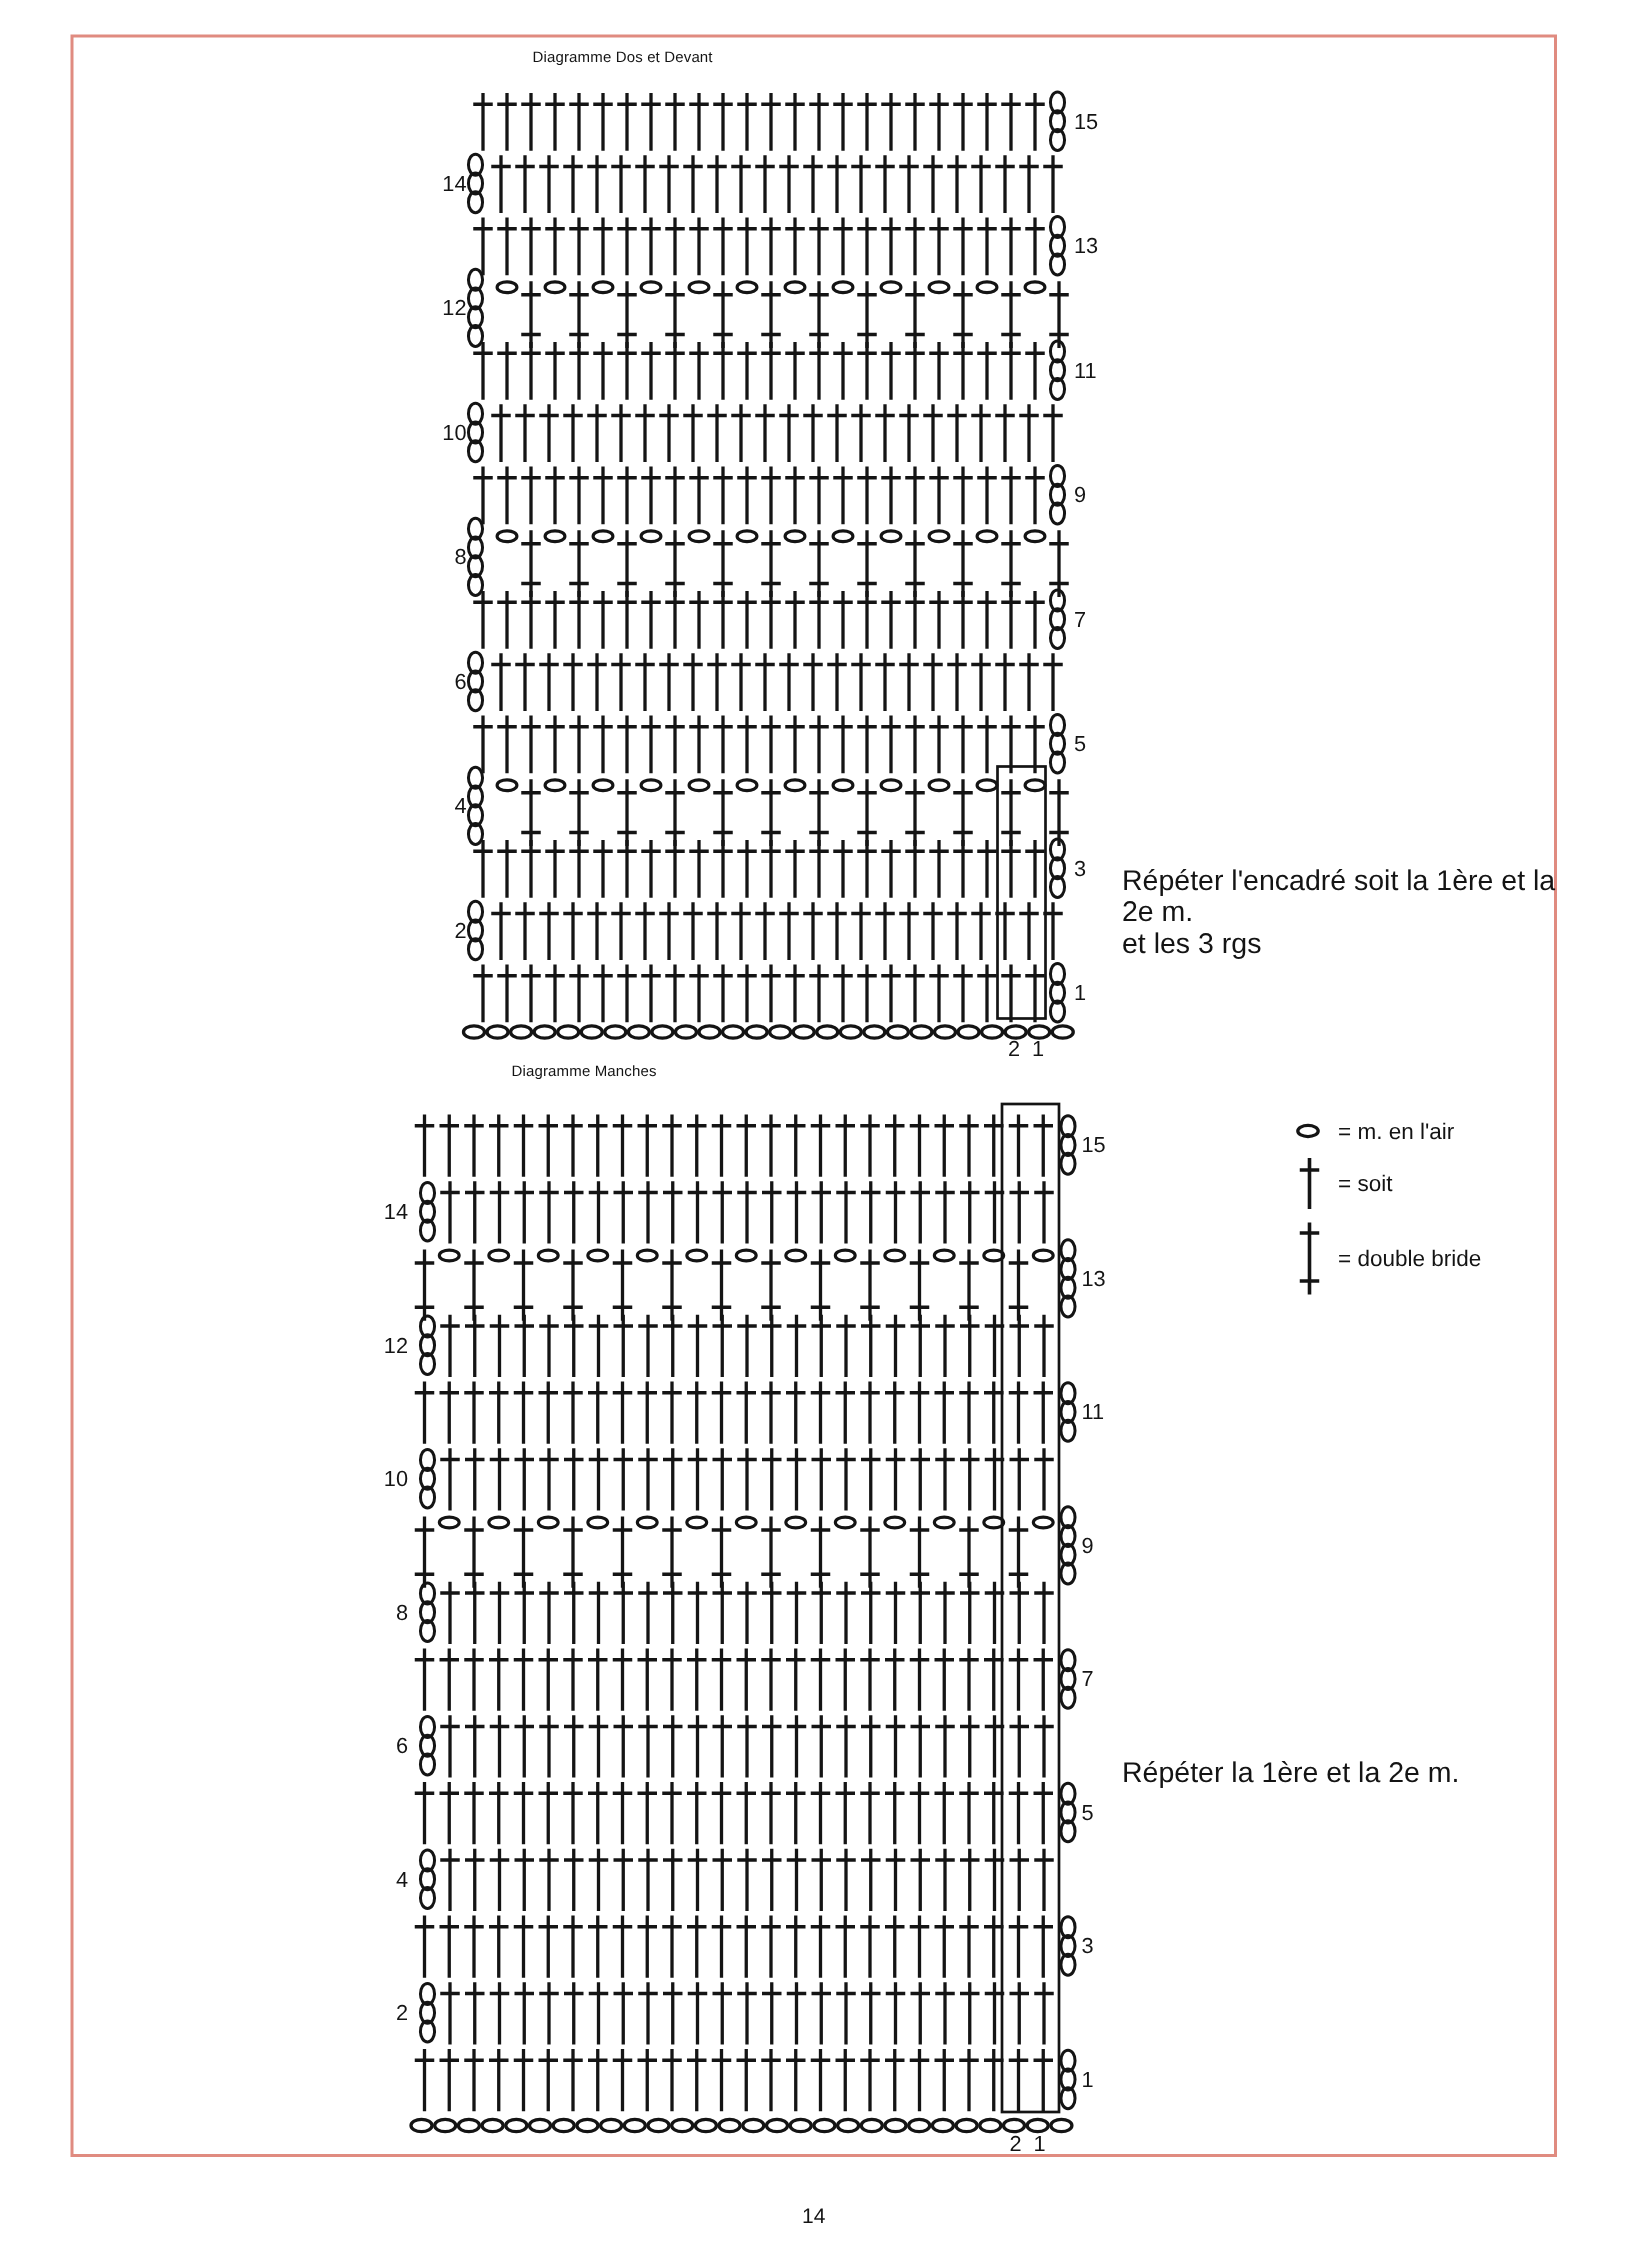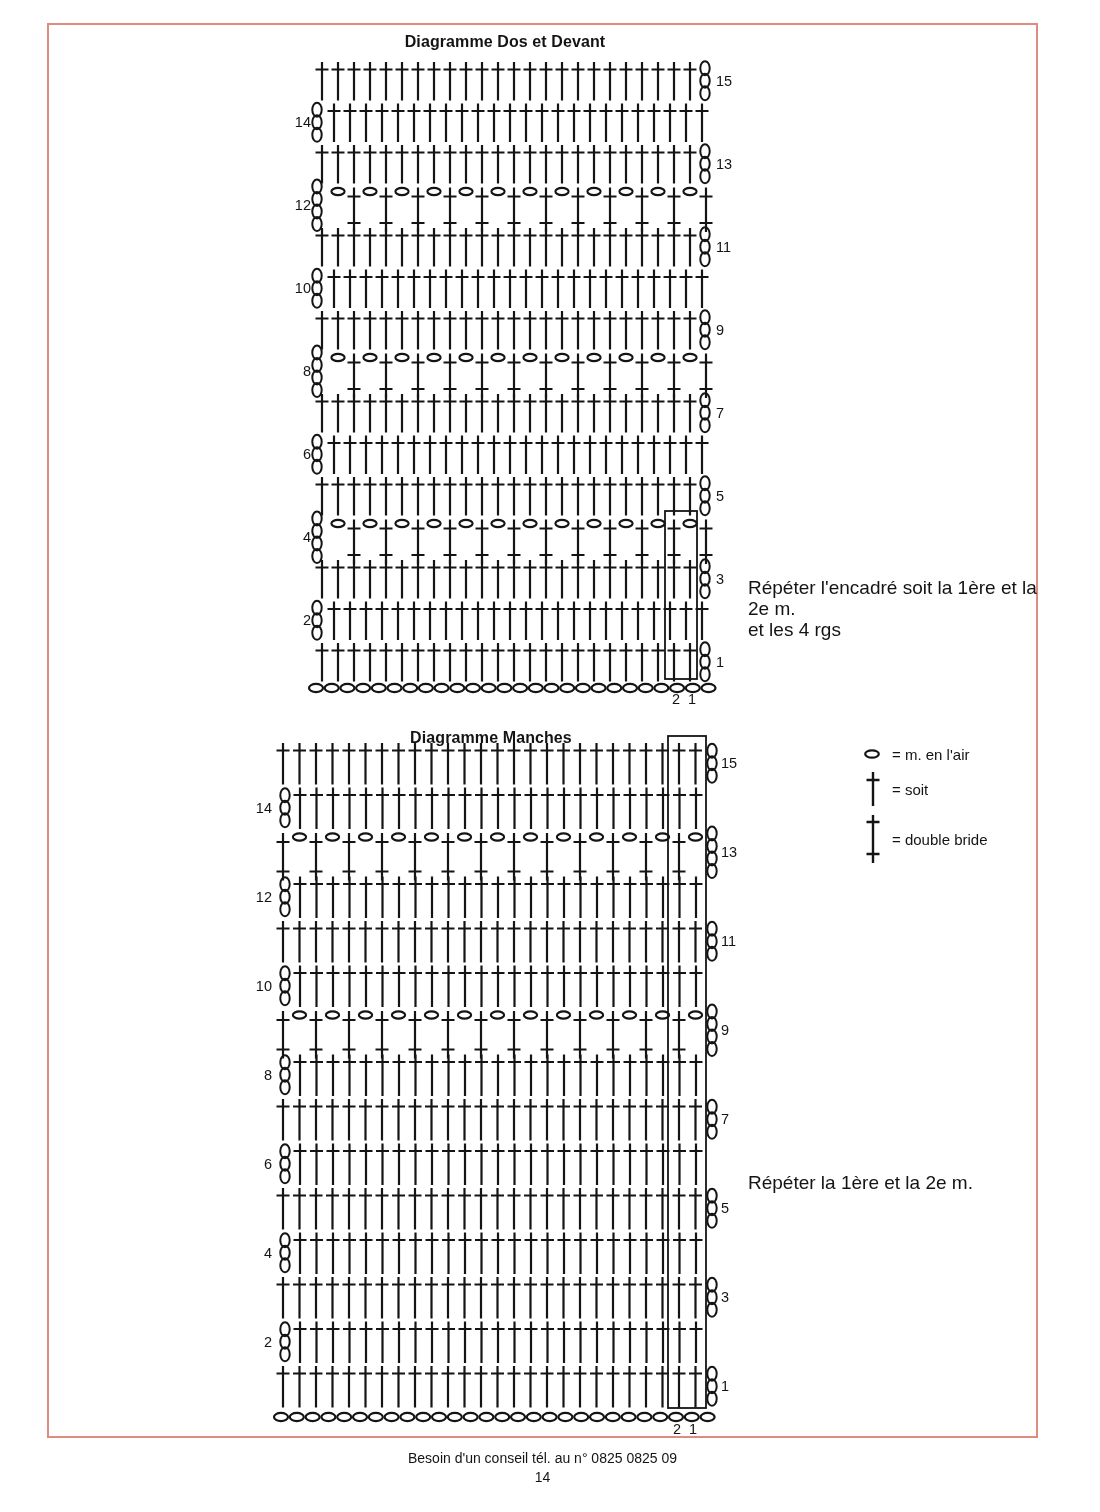--- a/index.html
+++ b/index.html
@@ -6,21 +6,21 @@
   .page{
     position:relative;width:1100px;height:1512px;background:#ffffff;
     font-family:"Liberation Sans",sans-serif;color:#141414;overflow:hidden;
   }
   .frame{
     position:absolute;left:47px;top:23px;width:991px;height:1415px;
     border:2px solid #e08b80;box-sizing:border-box;pointer-events:none;
   }
   .abs{position:absolute;}
   .title{
-    font-size:16px;font-weight:bold;text-align:center;width:300px;
+    font-size:10px;font-weight:normal;text-align:left;width:300px;
     letter-spacing:0.1px;
   }
   .annotation{font-size:19px;line-height:21px;width:300px;}
   .legend-item{display:flex;align-items:center;gap:10px;}
   .legend-label{font-size:15px;white-space:nowrap;}
   .footer-line{width:991px;left:47px;text-align:center;font-size:14px;}
   svg.canvas{position:absolute;left:0;top:0;}
   text.rownum{font-family:"Liberation Sans",sans-serif;}
 </style>
 </head>
@@ -959,25 +959,25 @@
         <ellipse cx="676" cy="1417" rx="7" ry="4.1" fill="none" stroke="#141414" stroke-width="2.2"></ellipse>
         <ellipse cx="691.8" cy="1417" rx="7" ry="4.1" fill="none" stroke="#141414" stroke-width="2.2"></ellipse>
         <ellipse cx="707.6" cy="1417" rx="7" ry="4.1" fill="none" stroke="#141414" stroke-width="2.2"></ellipse>
         <rect x="668" y="736" width="38" height="672" fill="none" stroke="#141414" stroke-width="1.8"></rect>
         <text x="677" y="1434" text-anchor="middle" font-size="14.5" fill="#141414" font-family="&quot;Liberation Sans&quot;,sans-serif" class="rownum">2</text>
         <text x="693" y="1434" text-anchor="middle" font-size="14.5" fill="#141414" font-family="&quot;Liberation Sans&quot;,sans-serif" class="rownum">1</text>
       </g>
     </svg>
 
   <div class="abs title" style="left:355px;top:33px;">Diagramme Dos et Devant</div>
-  <div class="abs title" style="left:341px;top:729px;">Diagramme Manches</div>
+  <div class="abs title" style="left:341px;top:709px;">Diagramme Manches</div>
 
   <div class="abs annotation" style="left:748px;top:577px;">
     <div>Répéter l'encadré soit la 1ère et la 2e m.</div>
-    <div>et les 4 rgs</div>
+    <div>et les 3 rgs</div>
   </div>
   <div class="abs annotation" style="left:748px;top:1152px;margin-top:20px;">
     <div>Répéter la 1ère et la 2e m.</div>
   </div>
 
   <div class="abs" style="left:862px;top:745px;">
     <div class="legend-item" style="height:18px;">
       <svg width="20" height="12">
         <ellipse cx="10" cy="6" rx="6.8" ry="3.7" fill="none" stroke="#141414" stroke-width="2.2"></ellipse>
       </svg>
@@ -990,16 +990,15 @@
       <span class="legend-label">= soit</span>
     </div>
     <div class="legend-item" style="height:52px;margin-top:4px;">
       <svg width="18" height="52" style="margin-left:2px;">
         <path d="M9 2 V50 M2.5 9 H15.5 M2.5 41 H15.5" fill="none" stroke="#141414" stroke-width="2.4"></path>
       </svg>
       <span class="legend-label">= double bride</span>
     </div>
   </div>
 
-  <div class="abs footer-line" style="top:1450px;">Besoin d'un conseil tél. au n° 0825 0825 09</div>
   <div class="abs footer-line" style="top:1469px;">14</div>
 
 </div>
 
 </body></html>

